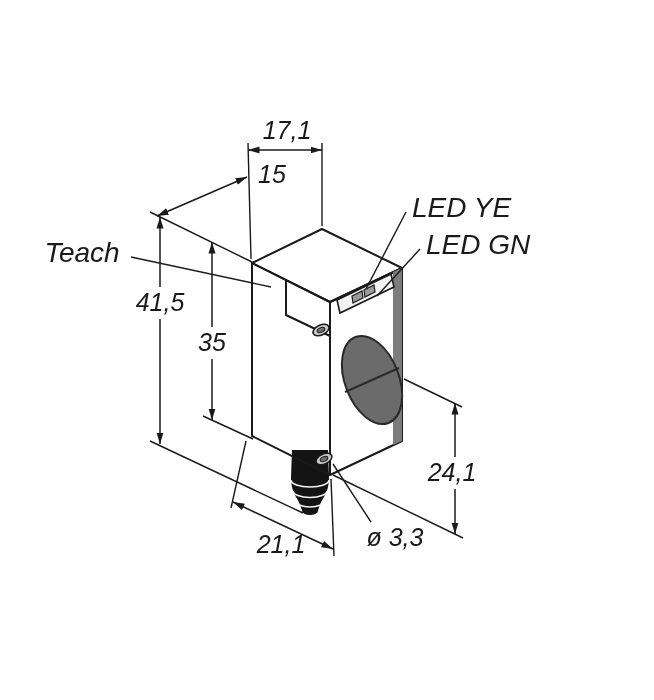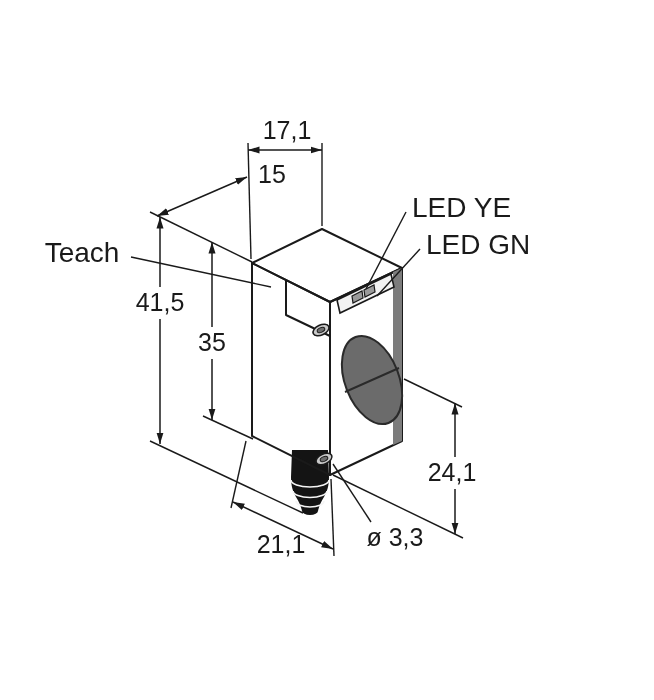--- a/index.html
+++ b/index.html
@@ -1,17 +1,17 @@
 <!DOCTYPE html>
 <html><head>
 <meta charset="utf-8">
 <style>
   html,body { margin:0; padding:0; background:#ffffff; }
   .stage { position:relative; width:588px; height:700px; background:#ffffff; overflow:hidden;
-           font-family:"Liberation Sans", sans-serif; }
+           font-family:"Liberation Sans", sans-serif;font-style:italic; }
   svg { position:absolute; left:0; top:0; }
   text { font-family:"Liberation Sans", sans-serif; fill:#1a1a1a; }
   .dim-text   { font-size:25px; }
   .label-text { font-size:28px; }
   .edge   { stroke:#1a1a1a; stroke-width:2;   fill:none; stroke-linejoin:round; }
   .thin   { stroke:#1a1a1a; stroke-width:1.4; fill:none; }
   .dimln  { stroke:#1a1a1a; stroke-width:1.5; fill:none; }
 </style>
 </head>
 <body>

